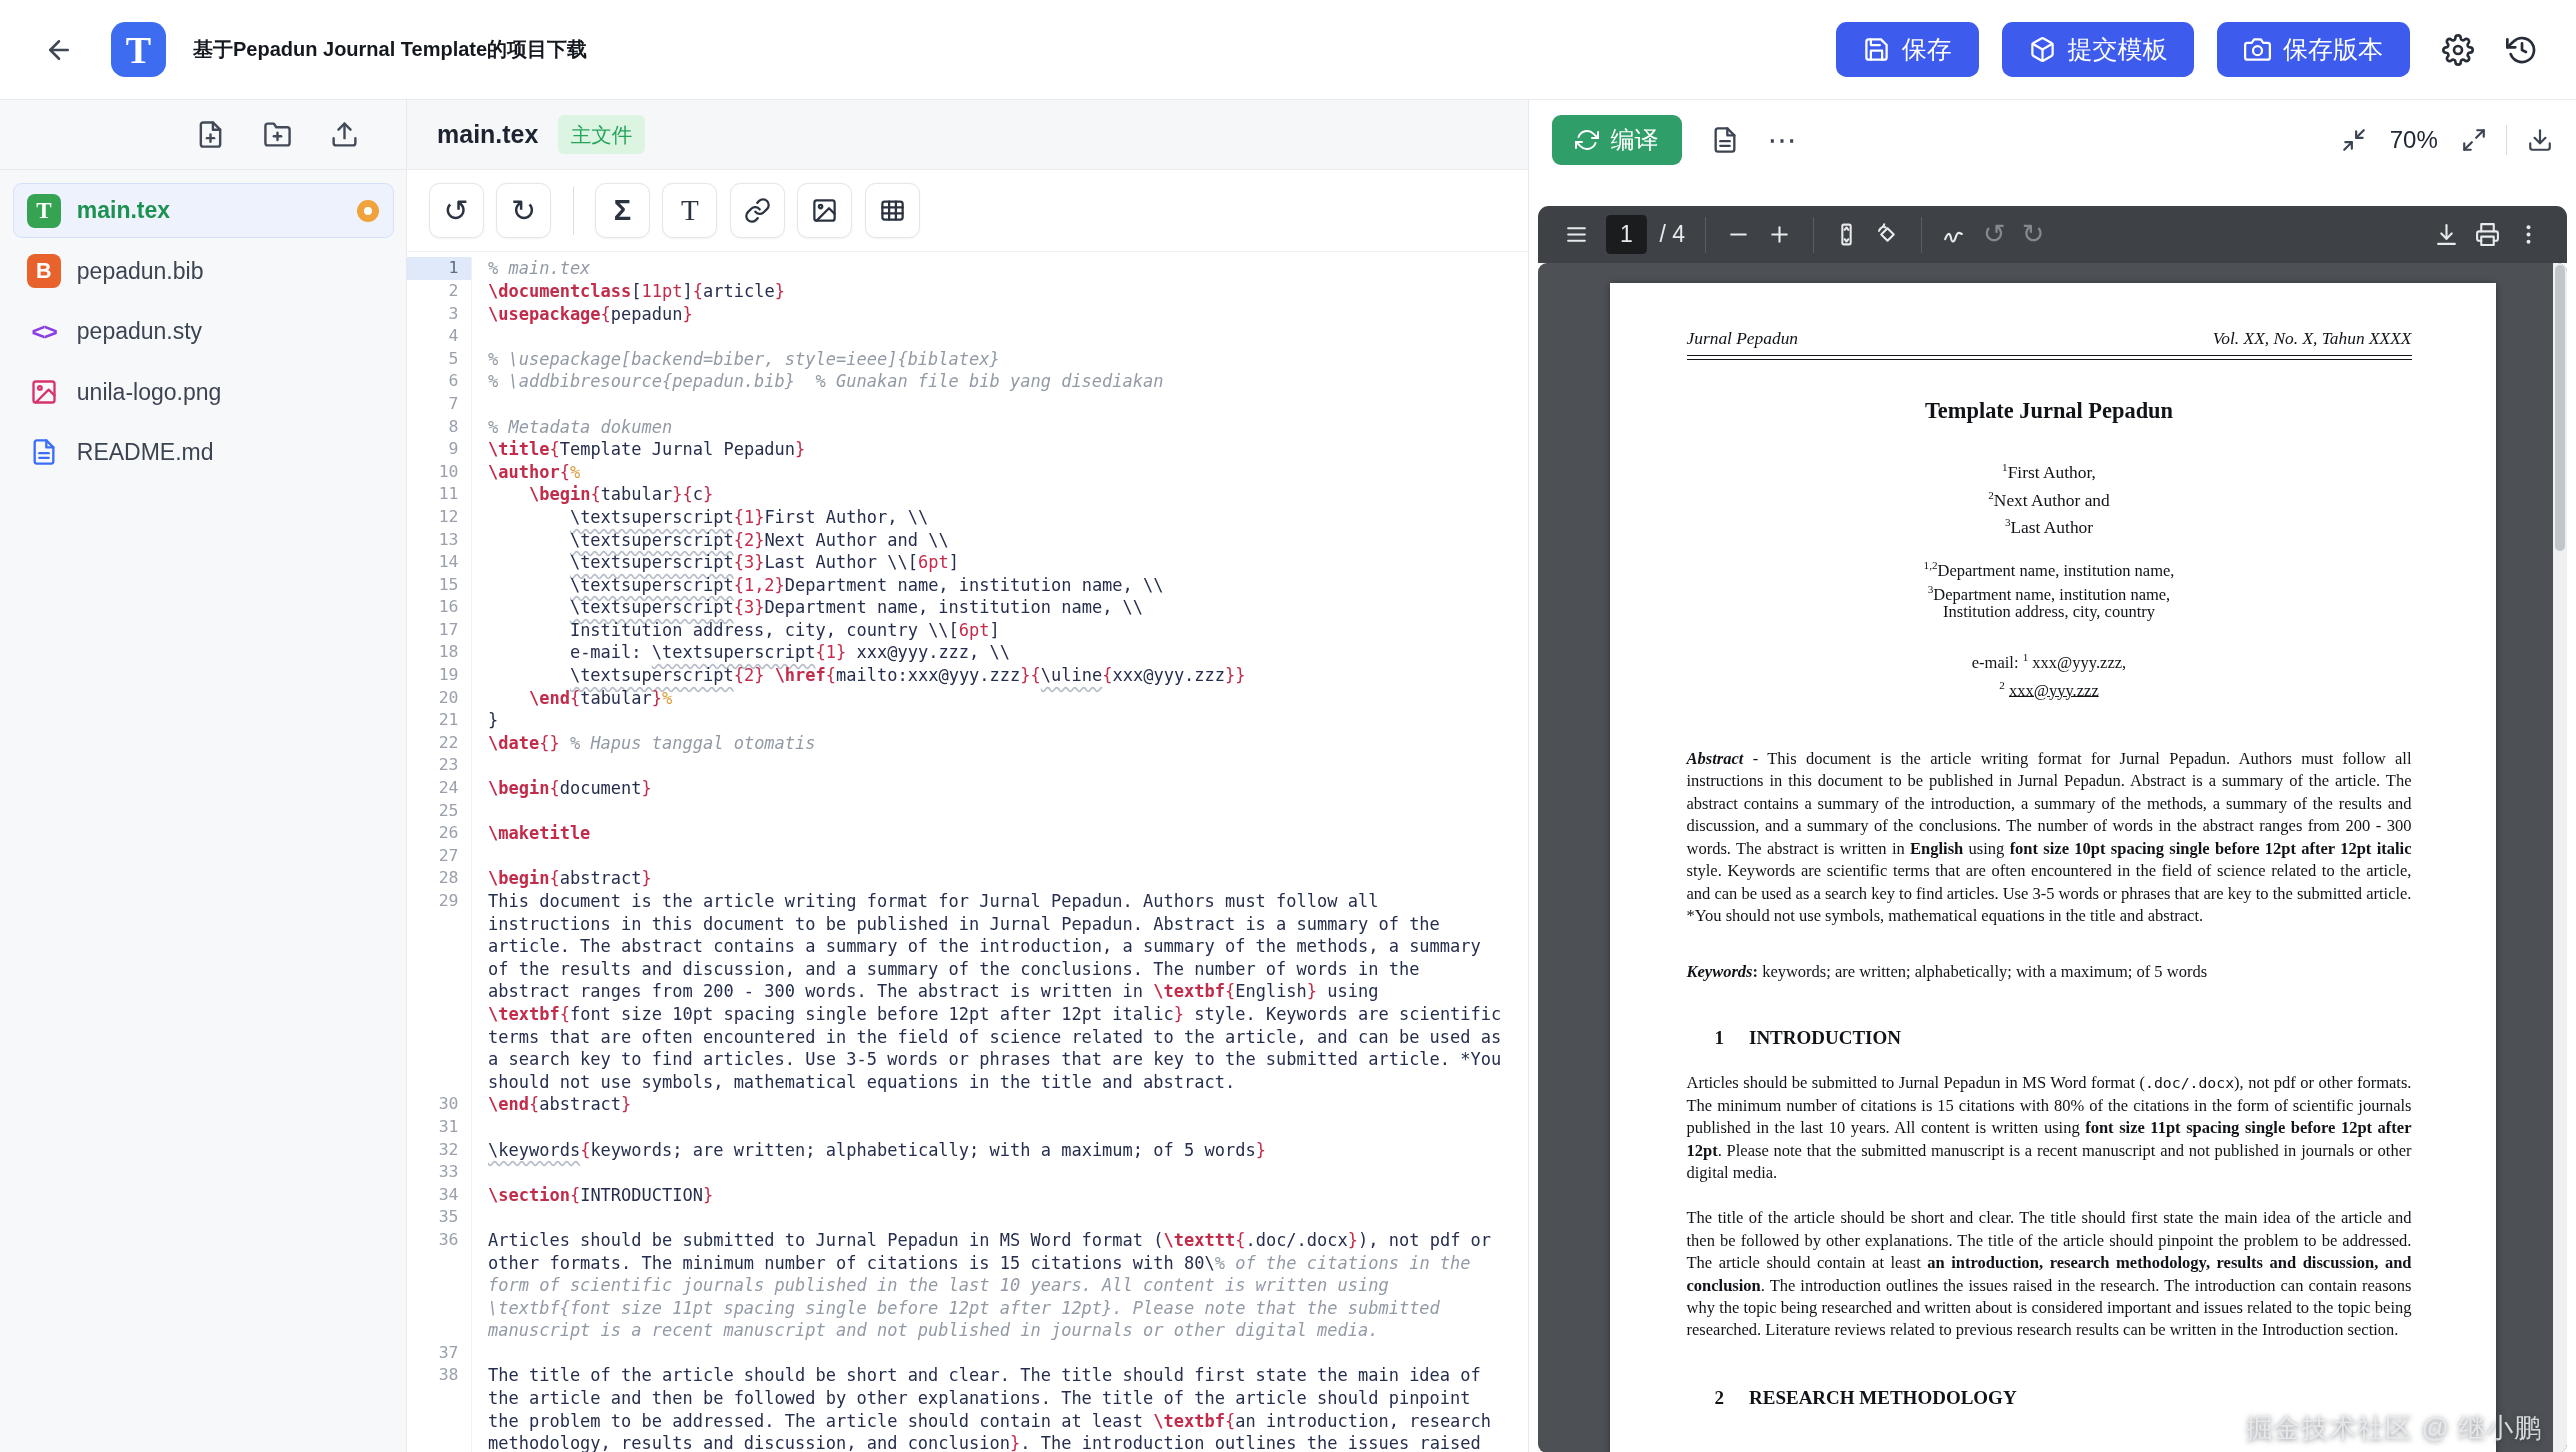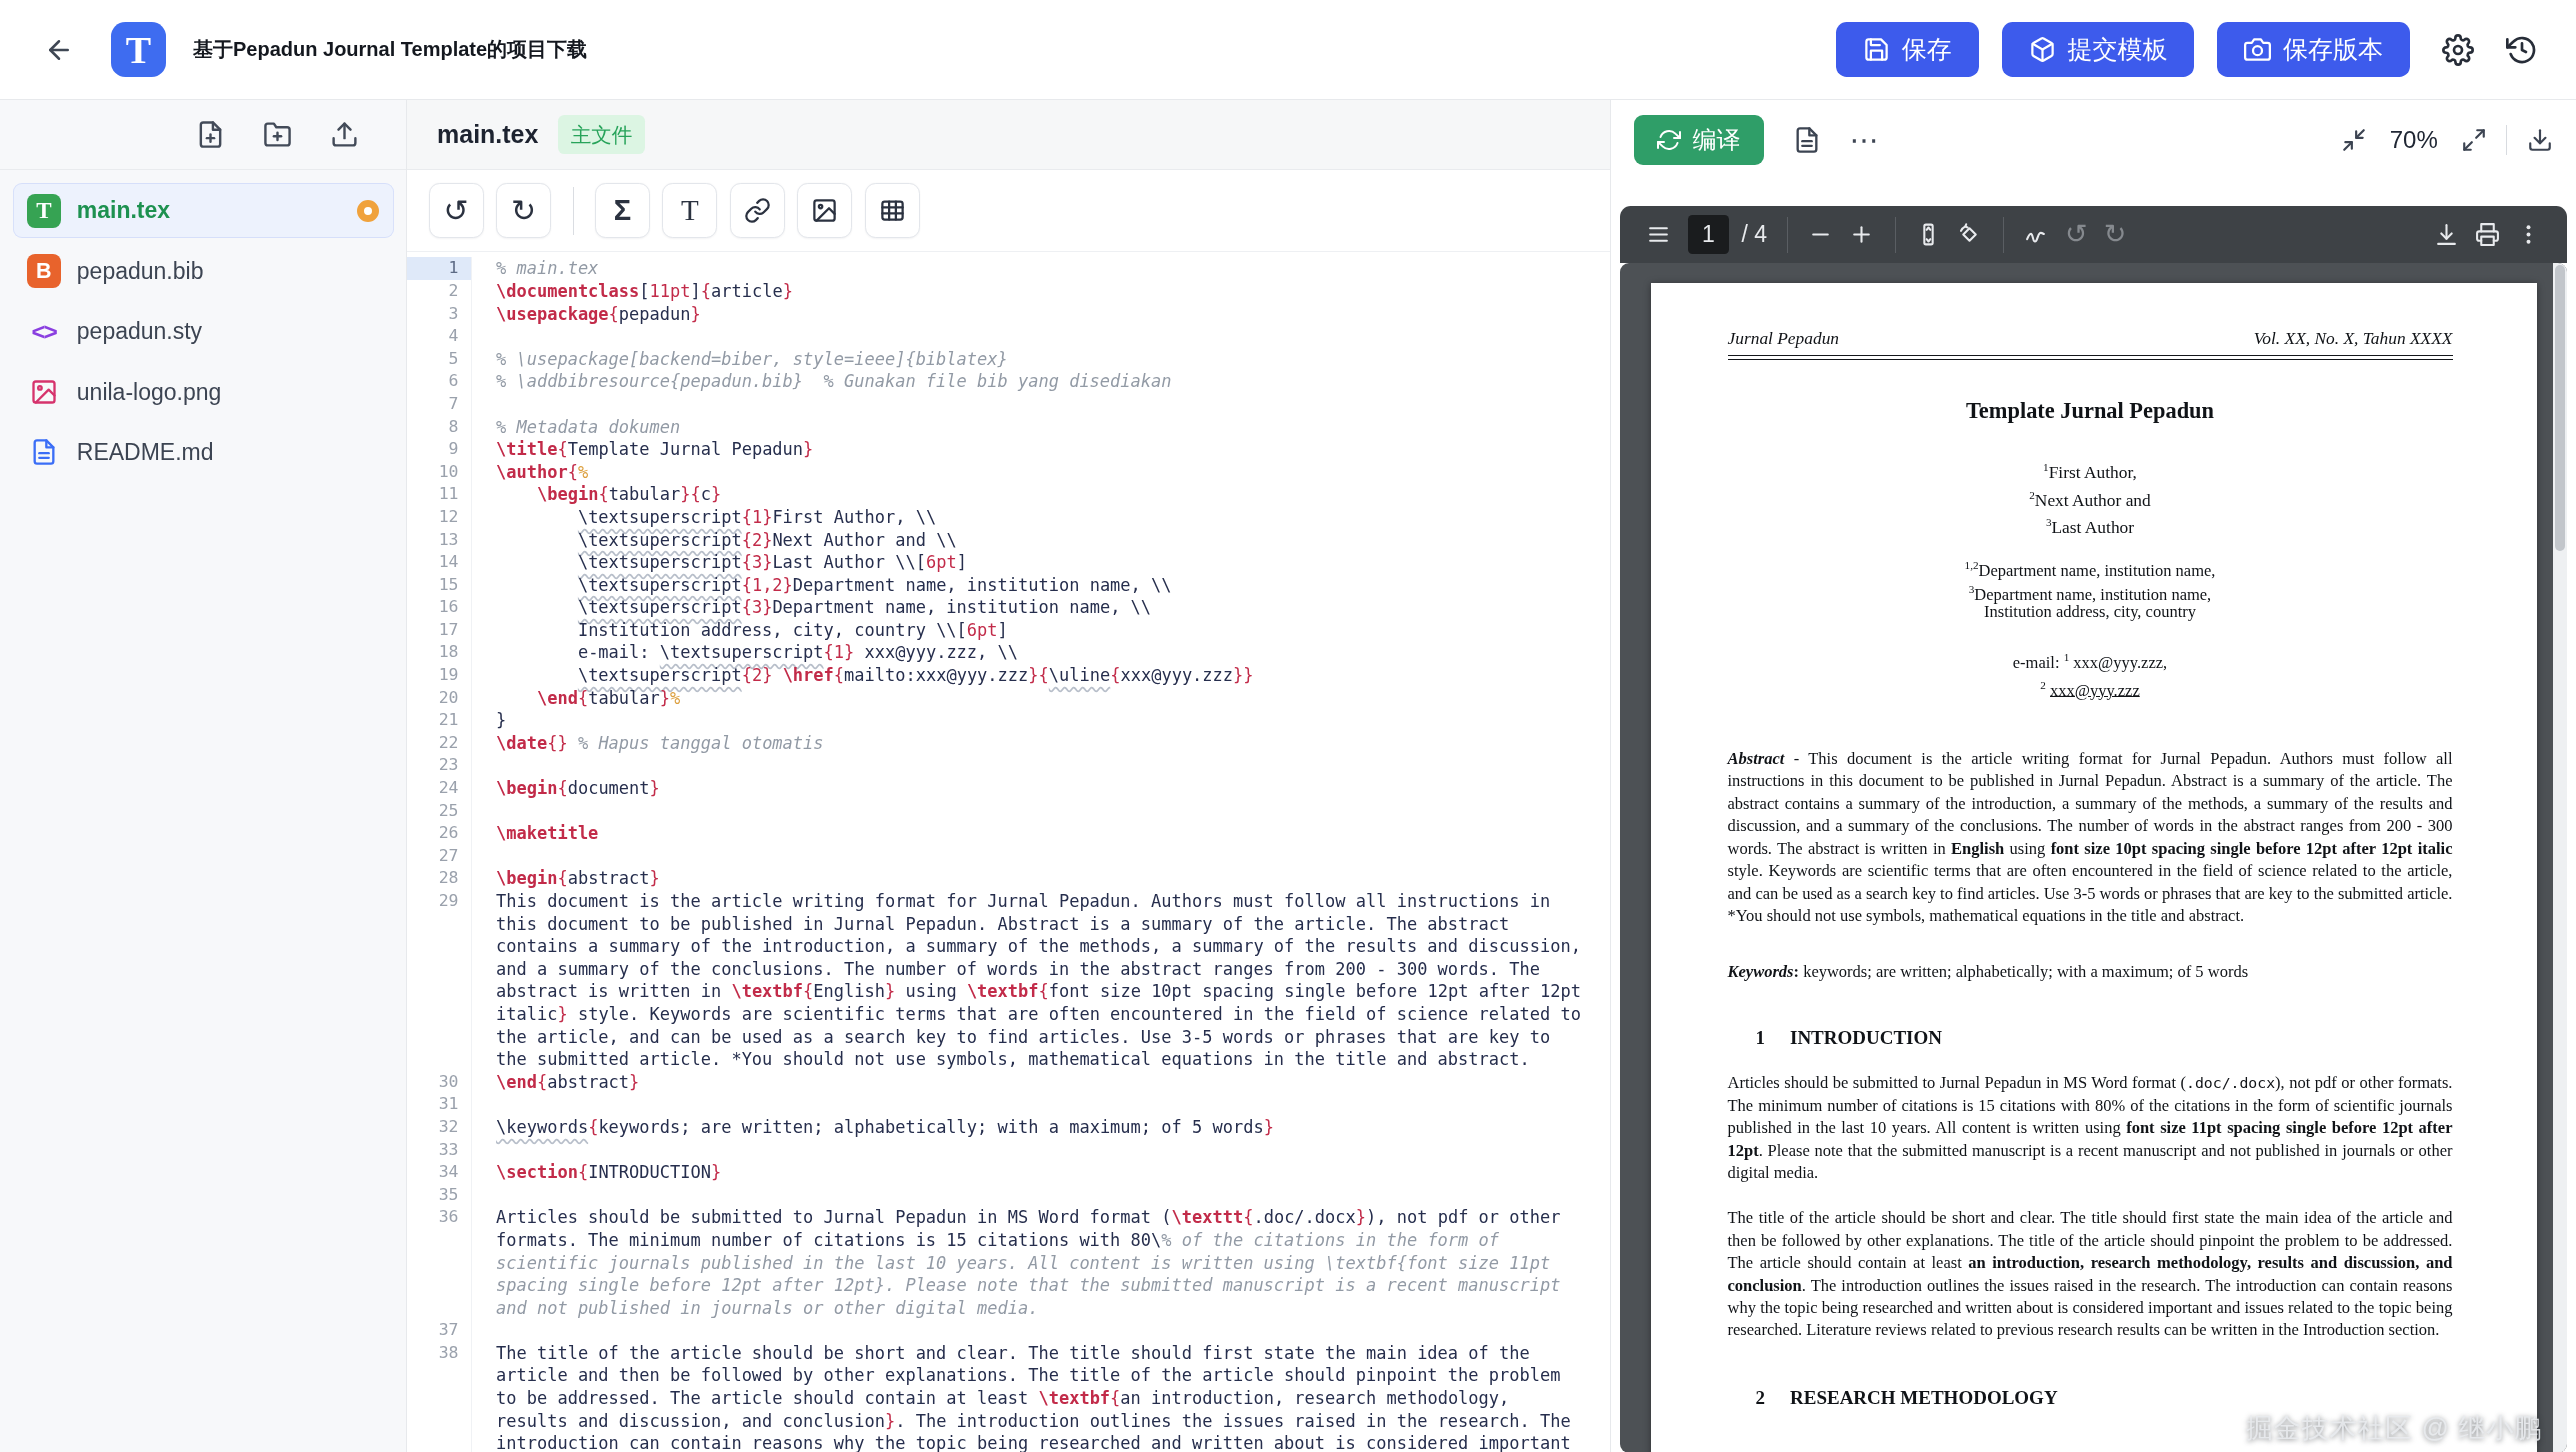--- a/index.html
+++ b/index.html
@@ -61,30 +61,30 @@
   .ed-btn .glyph-arrow { font-size:30px; line-height:1; }
   .ed-div { width:0.9px; height:48px; background:#dadde2; margin:0 9px; }
 
   .code { flex:1; min-height:0; overflow:hidden; padding-top:5.4px;
     font-family:"DejaVu Sans Mono", monospace; font-size:17px; line-height:22.6px; }
   .cl { display:flex; min-height:22.6px; }
   .ln { flex:none; width:64px; text-align:right; padding-right:12.5px; color:#9aa1ac;
     font-size:16.5px; }
   .cl.active .ln { background:#dfe9f9; color:#5d6b85; }
   .ct { flex:1; white-space:pre-wrap; word-break:break-word; color:#262e4d;
-    padding-left:24px; padding-right:25px; border-left:0.9px solid #f0f2f5; }
+    padding-left:16px; padding-right:25px; border-left:0.9px solid #f0f2f5; }
   .tk-c { color:#929aa5; font-style:italic; }
   .tk-k { color:#c22b49; font-weight:700; }
   .tk-r { color:#c22b49; }
   .tk-a { color:#262e4d; }
   .tk-u { color:#262e4d; text-decoration:underline wavy #b8bfca; text-underline-offset:4.5px; }
   .tk-o { color:#dc9f3e; }
 
   
-  .preview { width:966px; flex:none; border-left:0.9px solid #e7e9ec; display:flex;
+  .preview { width:1048px; flex:none; border-left:0.9px solid #e7e9ec; display:flex;
     flex-direction:column; background:#fff; position:relative; }
   .pv-tools { height:79px; flex:none; display:flex; align-items:center; padding:0 23px; }
   .compile-btn { height:50px; background:#2f9e68; color:#fff; border:none; border-radius:9px;
     display:flex; align-items:center; gap:11.6px; padding:0 23px; font-size:24px; font-weight:500;
     font-family:inherit; cursor:pointer; }
   .pv-icon { margin-left:29px; color:#3c4452; display:flex; cursor:pointer; }
   .pv-more { margin-left:29px; color:#3c4452; font-size:29px; letter-spacing:2.7px; cursor:pointer; }
   .pv-spacer { flex:1; }
   .zoom-label { font-size:24px; color:#202734; margin:0 23px; }
   .pv-div { width:0.9px; height:30px; background:#d8dbe0; margin:0 19.7px; }

